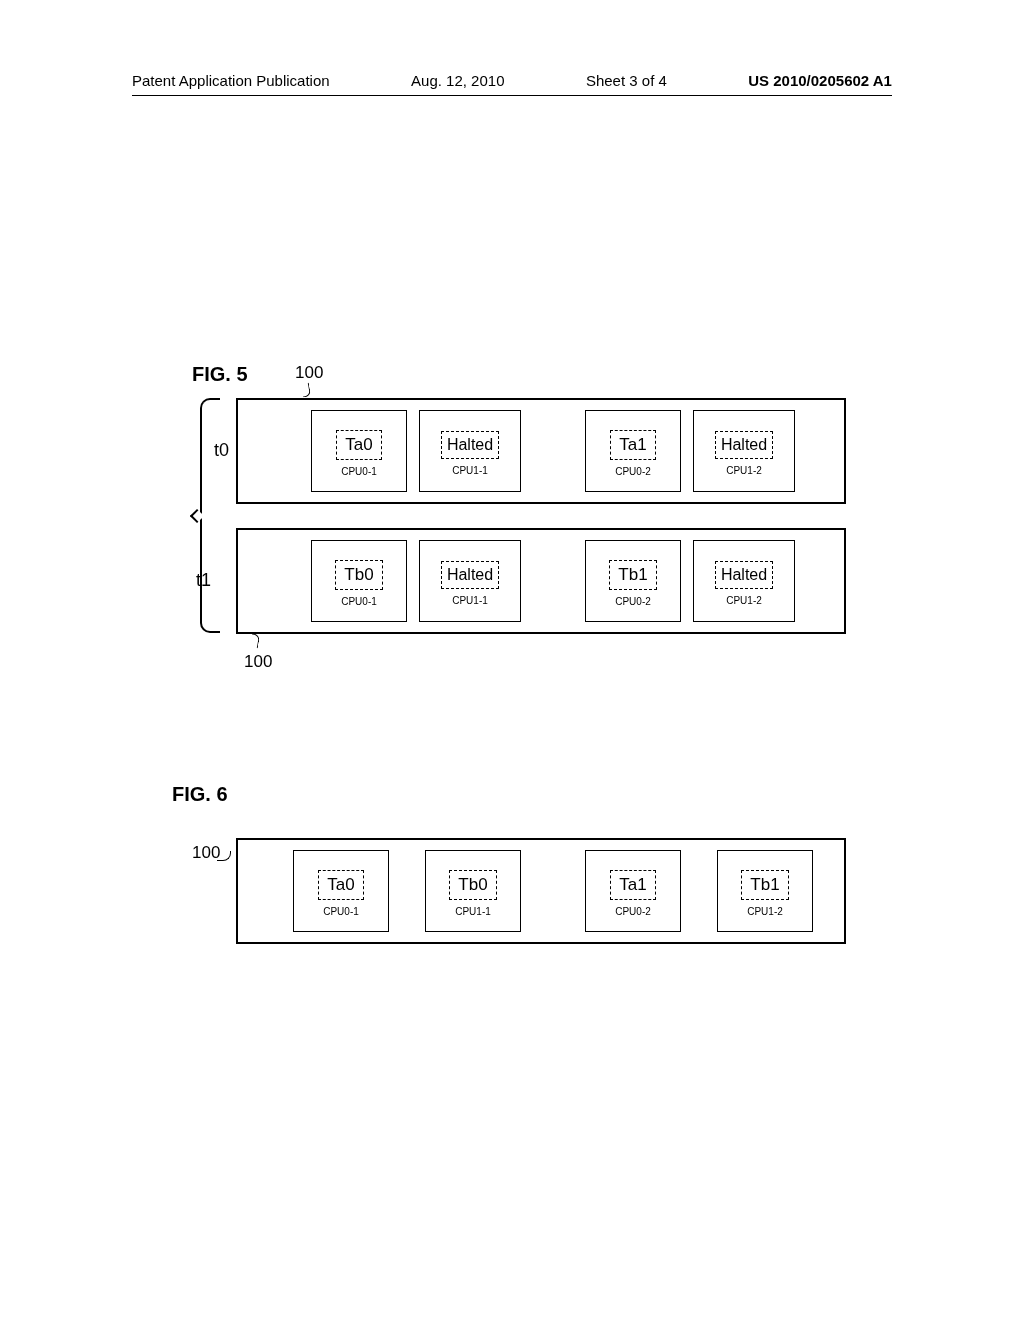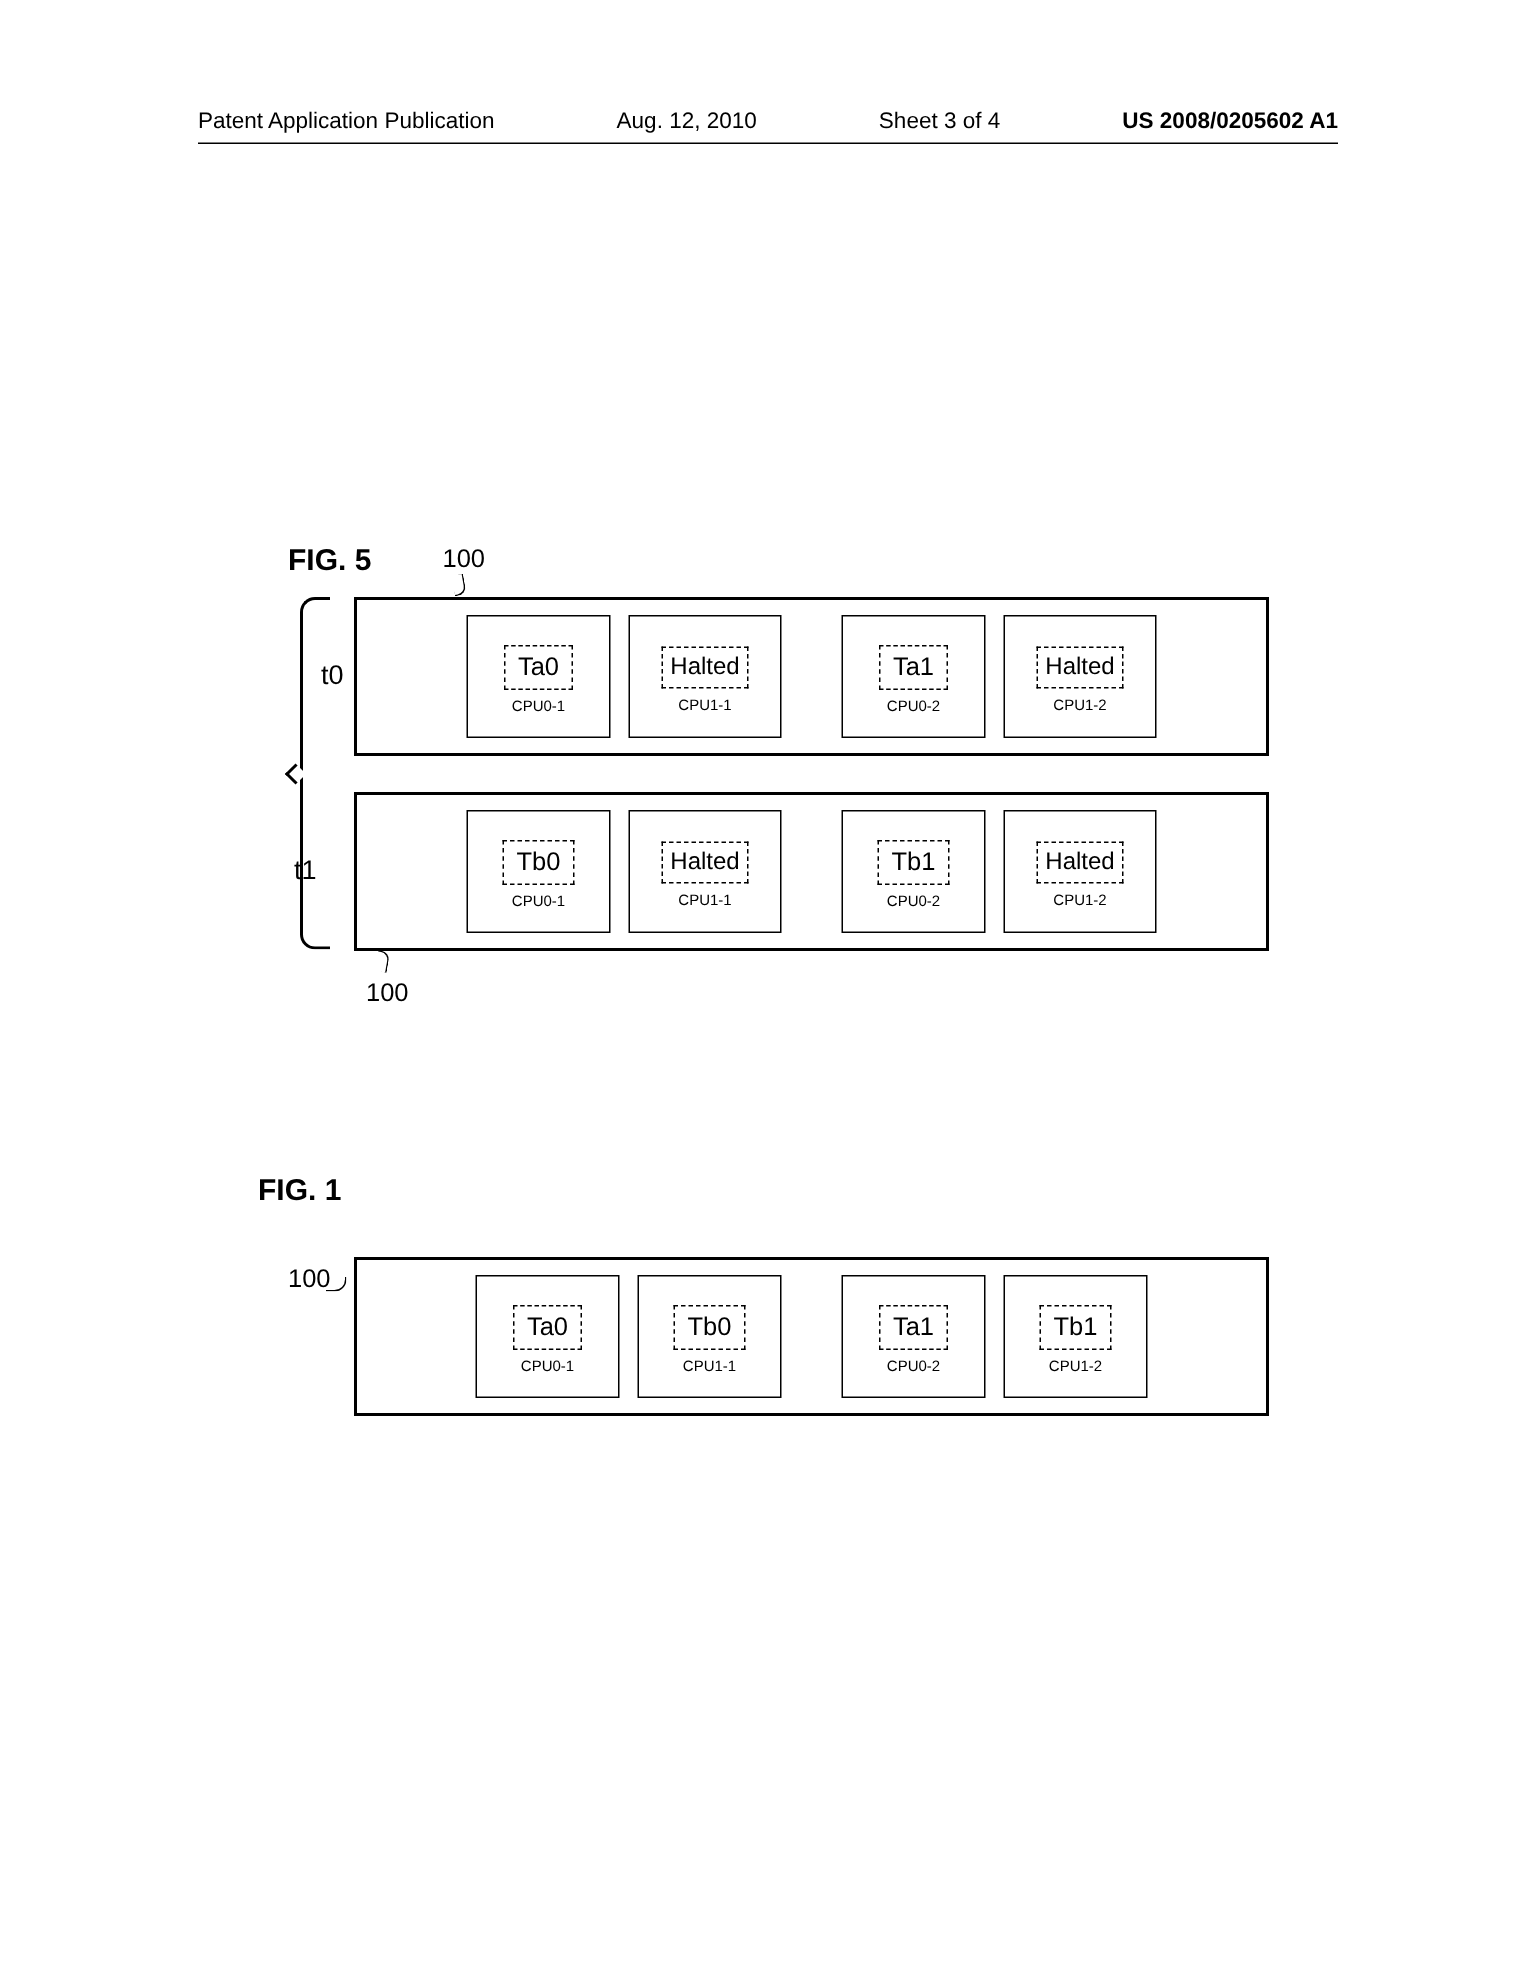--- a/index.html
+++ b/index.html
@@ -133,21 +133,21 @@
       border: 1.8px solid #000;
       width: 102px;
       height: 82px;
       display: flex;
       flex-direction: column;
       align-items: center;
       justify-content: center;
       gap: 4px;
       padding-top: 4px;
     }
-    .cpu-box.narrow { width: 96px; }
+    .cpu-box.narrow { width: 96px; margin-left: 24px; }
     .task-box {
       border: 1.8px dashed #000;
       padding: 4px 8px;
       font-size: 17px;
       text-align: center;
     }
     .task-box.halted { padding: 4px 5px; font-size: 16px; }
     .cpu-label {
       font-size: 10px;
       margin-top: 2px;
@@ -159,21 +159,21 @@
     .t0 { top: 440px; left: 214px; }
     .t1 { top: 570px; left: 196px; }
   </style>
 </head>
 <body>
 
 <div class="header">
   <span>Patent Application Publication</span>
   <span>Aug. 12, 2010</span>
   <span>Sheet 3 of 4</span>
-  <span class="pubno">US 2008/0205602 A1</span>
+  <span class="pubno">US 2010/0205602 A1</span>
 </div>
 
 <div class="fig-label fig5-label">FIG. 5</div>
 <div class="ref-100-top">100</div>
 <div class="leader-top"></div>
 <div class="ref-100-bot">100</div>
 <div class="leader-bot"></div>
 
 <div class="fig5-brace"></div>
 <div class="time-label t0">t0</div>
@@ -218,21 +218,21 @@
       <div class="task-box">Tb1</div>
       <div class="cpu-label">CPU0-2</div>
     </div>
     <div class="cpu-box">
       <div class="task-box halted">Halted</div>
       <div class="cpu-label">CPU1-2</div>
     </div>
   </div>
 </div>
 
-<div class="fig-label fig6-label">FIG. 1</div>
+<div class="fig-label fig6-label">FIG. 6</div>
 <div class="ref-100-fig6">100</div>
 <div class="leader-fig6"></div>
 
 <div class="outer-box fig6-row">
   <div class="cpu-pair">
     <div class="cpu-box narrow">
       <div class="task-box">Ta0</div>
       <div class="cpu-label">CPU0-1</div>
     </div>
     <div class="cpu-box narrow">

